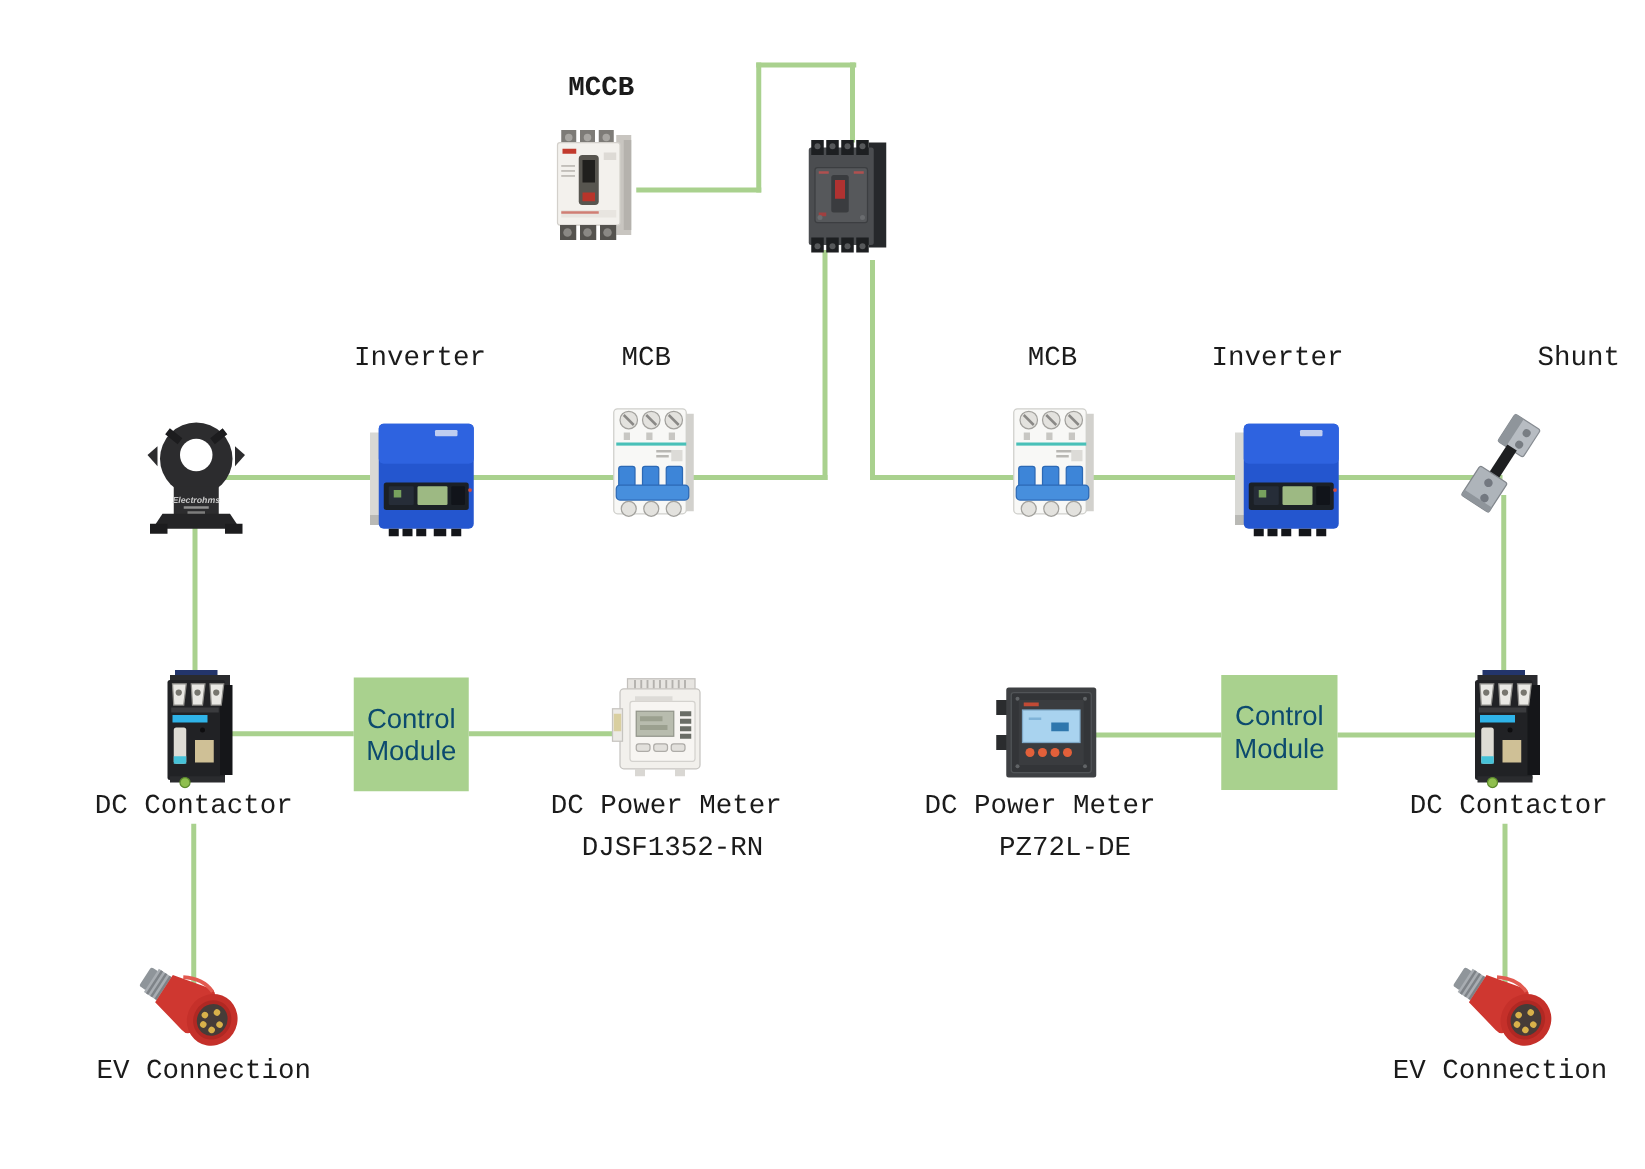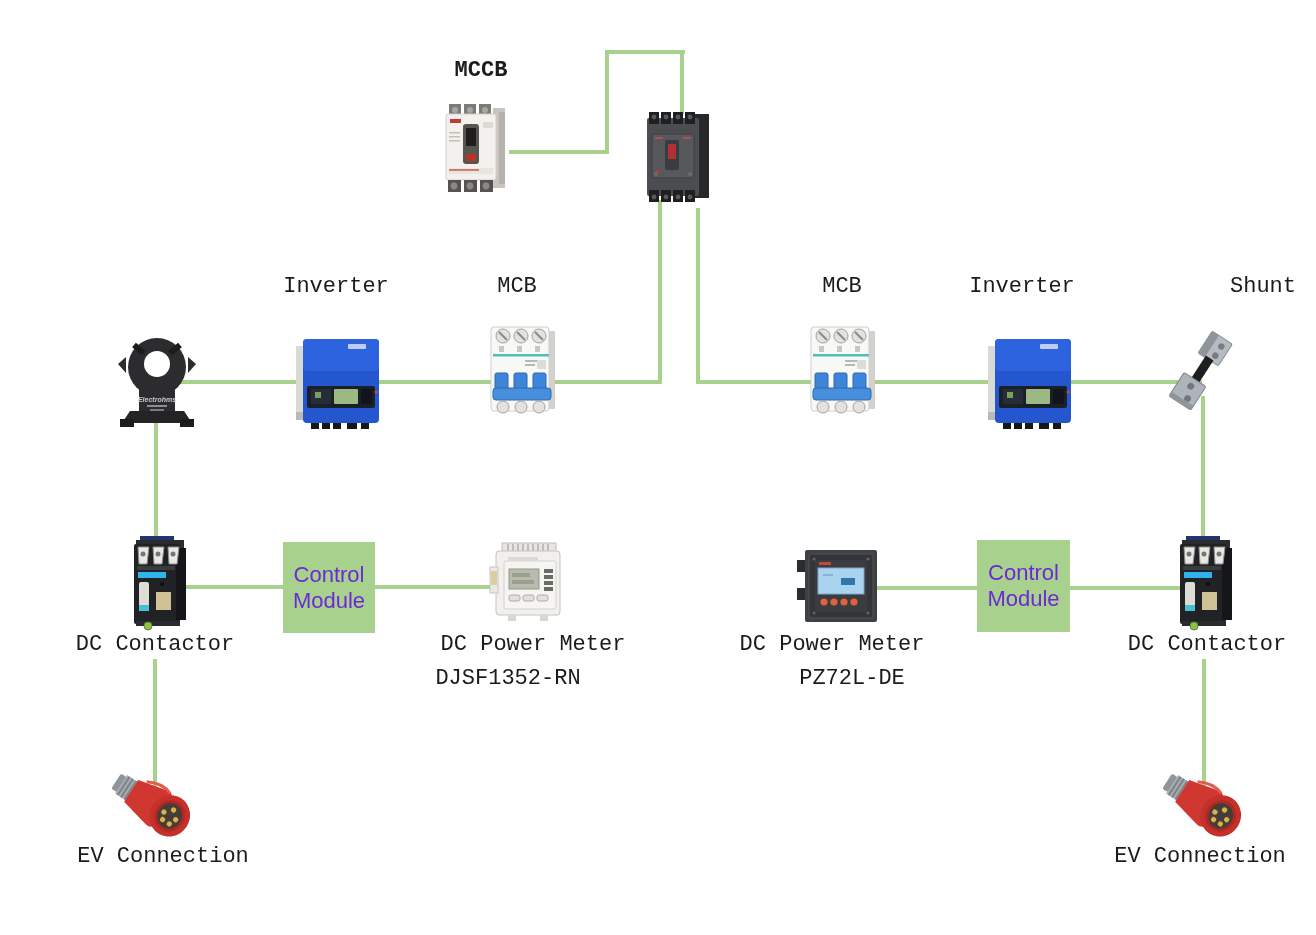--- a/index.html
+++ b/index.html
@@ -12,21 +12,21 @@
   .wire { position:absolute; background:#a9d18e; z-index:1; }
   .dev  { position:absolute; z-index:2; }
   .lbl  {
     position:absolute; transform:translateX(-50%);
     font-size:22px; line-height:26px; color:#1b1b1b;
     white-space:nowrap; z-index:5; text-align:center;font-family:Liberation Mono, monospace;
   }
   .cm-box {
     position:absolute; z-index:2; background:#a9d18e;
     display:flex; flex-direction:column; align-items:center; justify-content:center;
-    color:#6d28d9; font-size:22px; line-height:26px; text-align:center;
+    color:#0c4a6e; font-size:22px; line-height:26px; text-align:center;
   }
   svg { display:block; }
 </style>
 </head>
 <body>
 
 <svg width="0" height="0" style="position:absolute" aria-hidden="true">
   <defs>
     <symbol id="sym-inverter" viewBox="0 0 94 98">
       <rect x="5" y="12" width="10" height="74" fill="#d9d9d5"></rect>
@@ -321,21 +321,21 @@
     <span>Control</span>
     <span>Module</span>
   </div>
 
   <svg class="dev" style="left:1172px; top:536px;" width="68" height="95" viewBox="0 0 68 95">
       <use href="#sym-contactor"></use>
     </svg>
 
   <div class="lbl" style="left:155px;  top:632px;">DC Contactor</div>
   <div class="lbl" style="left:533px;  top:632px;">DC Power Meter</div>
-  <div class="lbl" style="left:508px;  top:666px;">DJSF1352-RN</div>
+  <div class="lbl" style="left:538px;  top:666px;">DJSF1352-RN</div>
   <div class="lbl" style="left:832px;  top:632px;">DC Power Meter</div>
   <div class="lbl" style="left:852px; top:666px;">PZ72L-DE</div>
   <div class="lbl" style="left:1207px; top:632px;">DC Contactor</div>
 
   <svg class="dev" style="left:105px; top:768px;" width="96" height="74" viewBox="0 0 96 74">
       <use href="#sym-evplug"></use>
     </svg>
   <svg class="dev" style="left:1156px; top:768px;" width="96" height="74" viewBox="0 0 96 74">
       <use href="#sym-evplug"></use>
     </svg>

